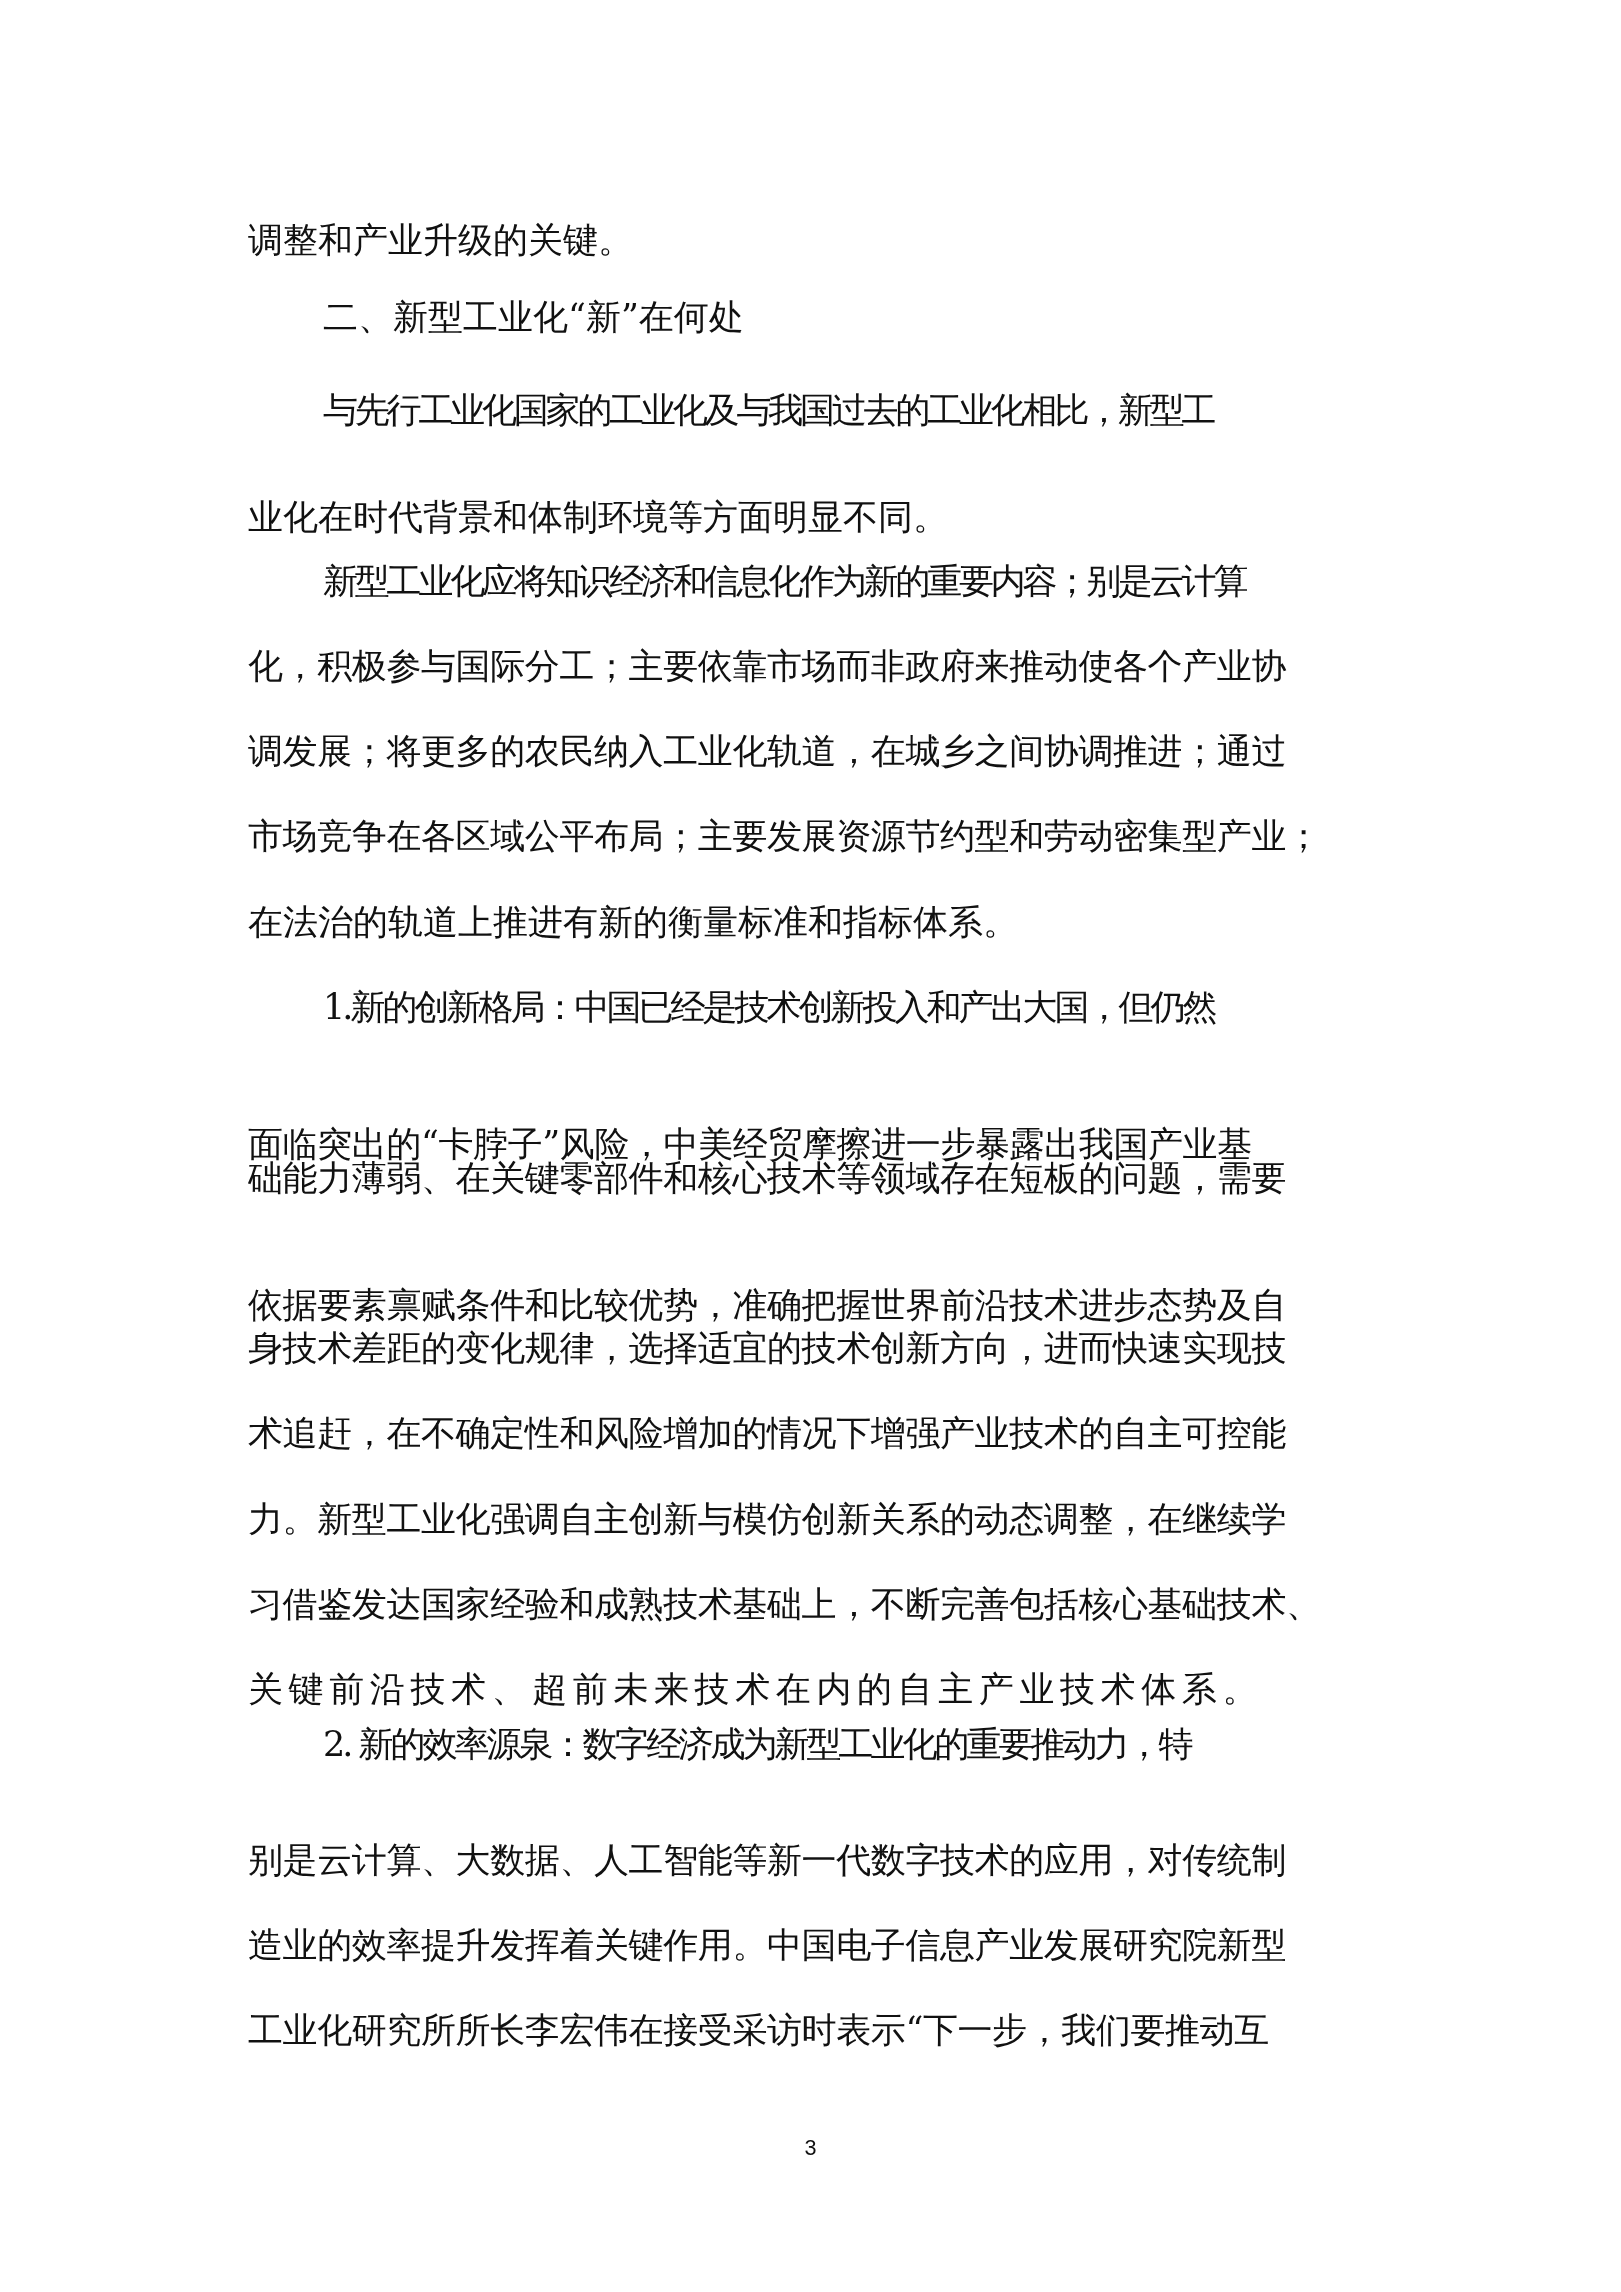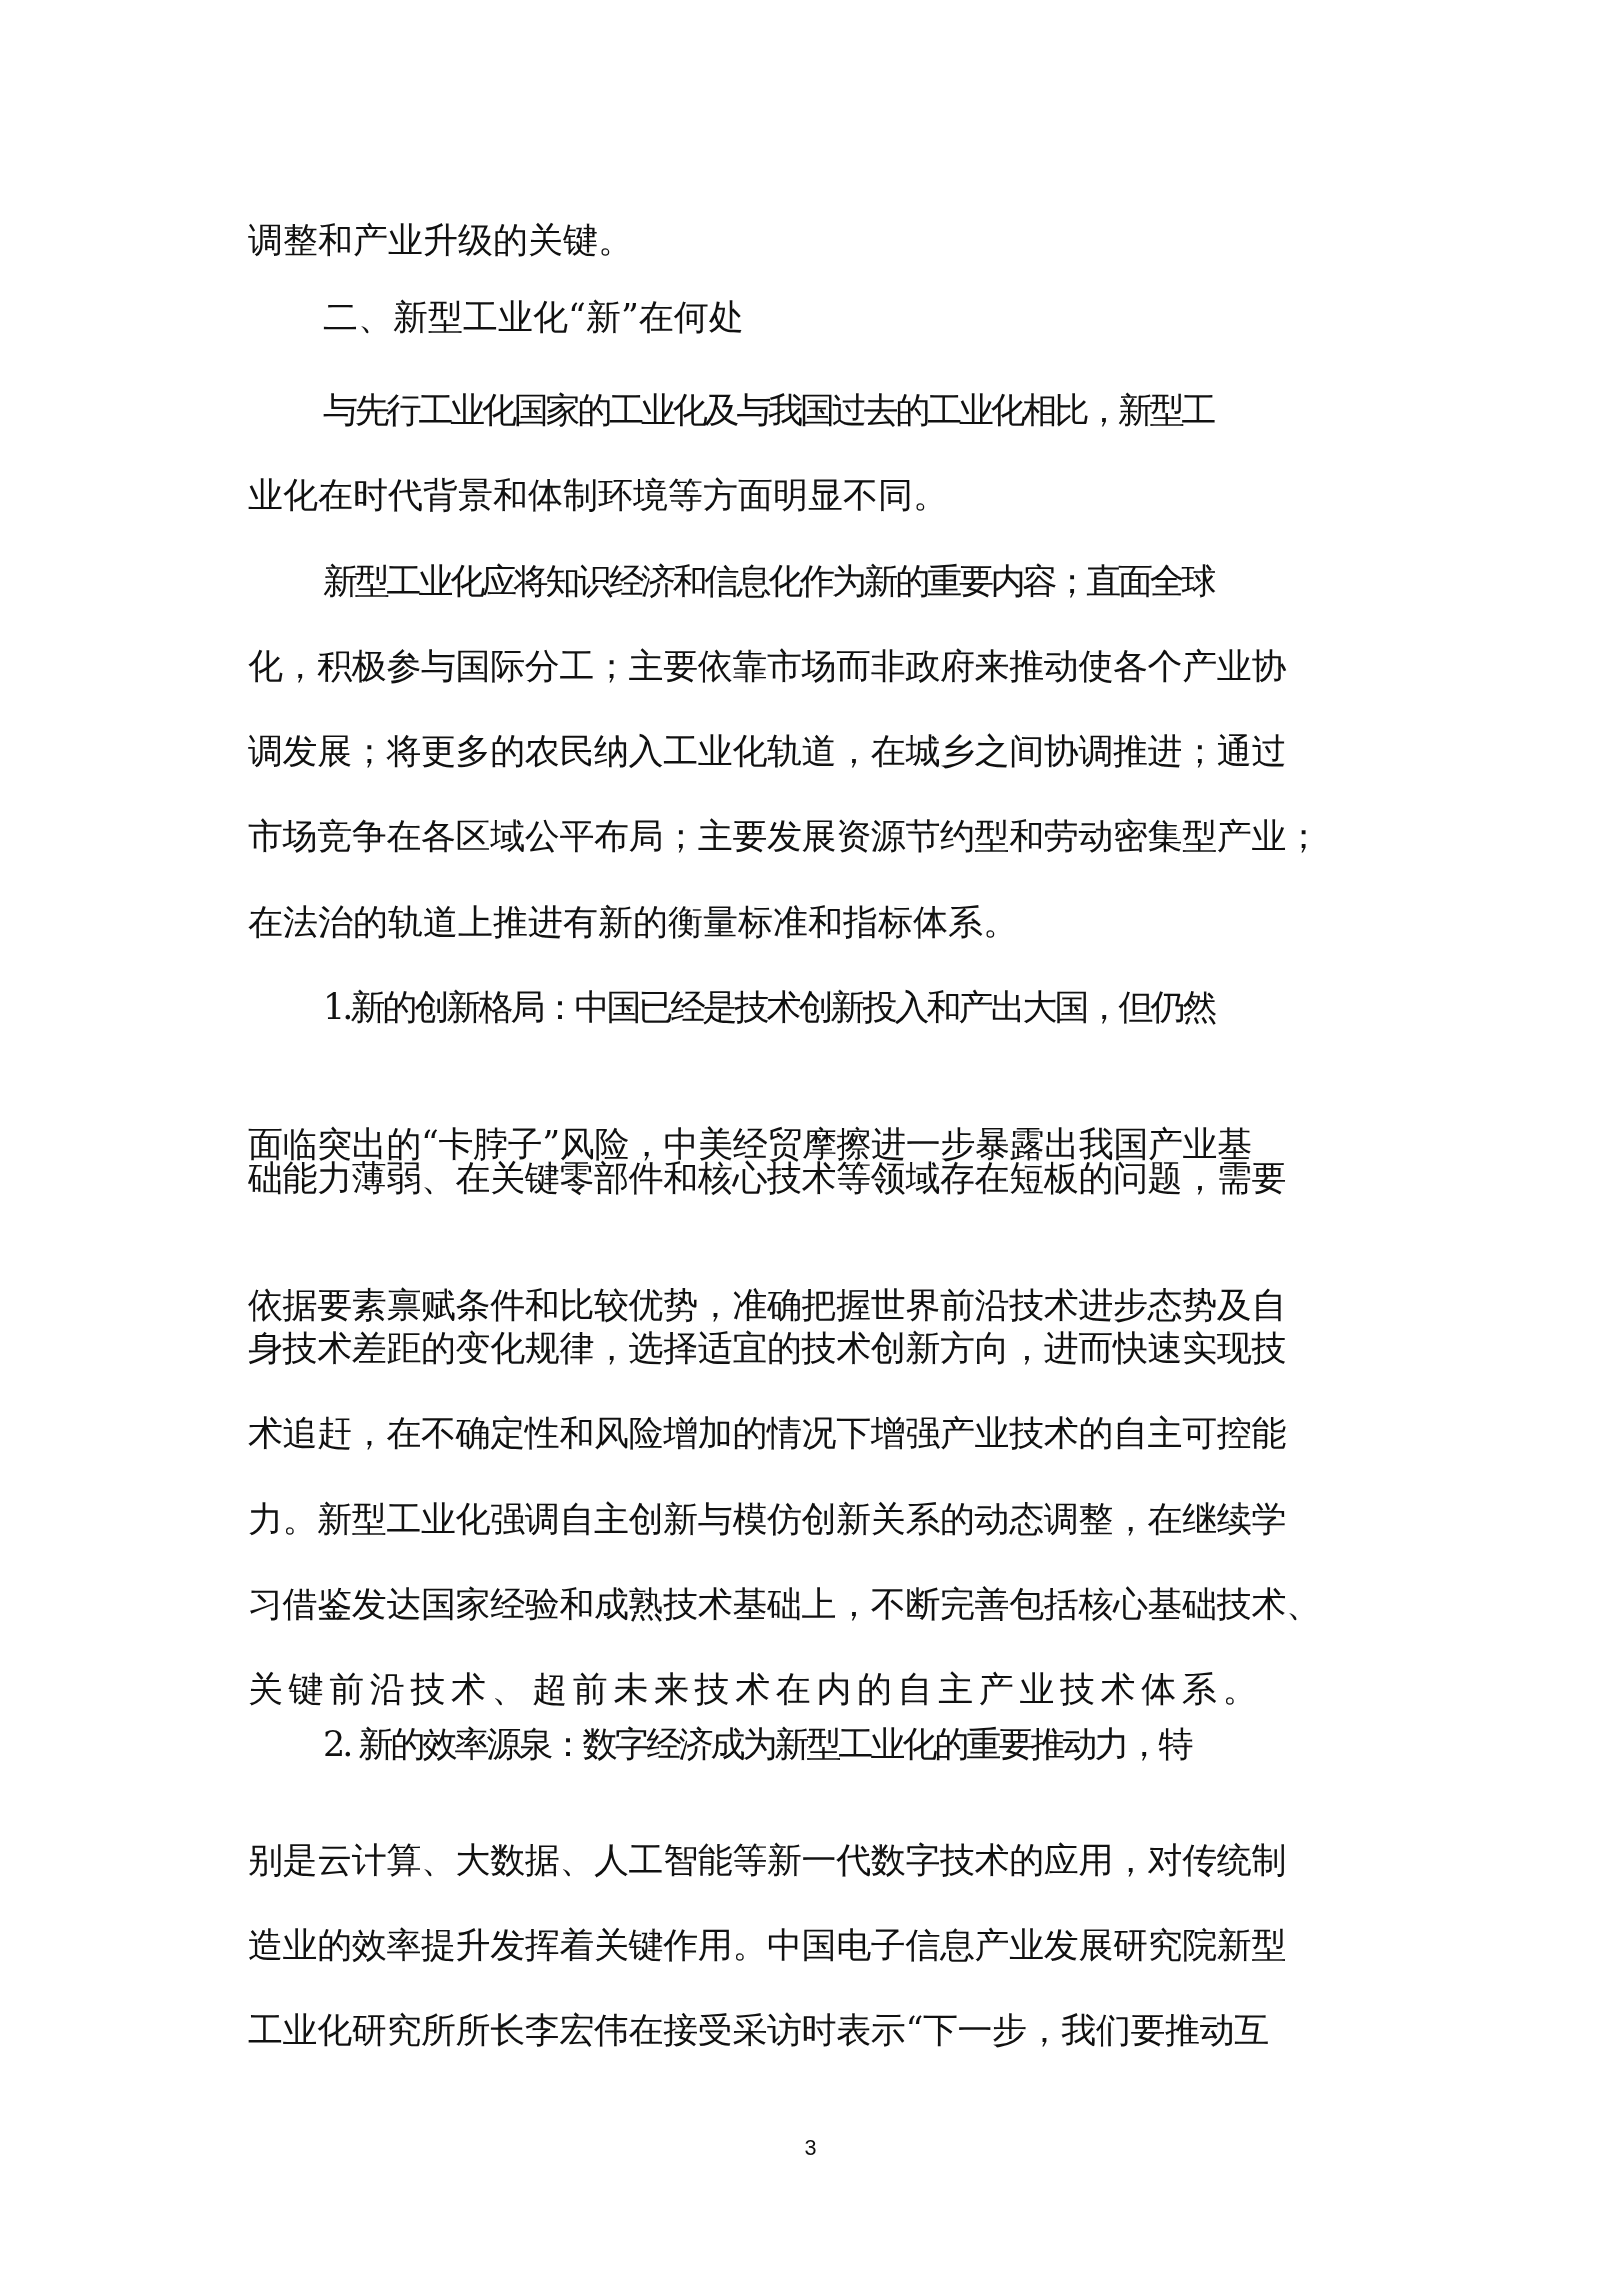--- a/index.html
+++ b/index.html
@@ -29,22 +29,22 @@
   }
 </style>
 </head>
 <body>
 
 <div class="page">
   <div id="lines">
       <div class="line" style="top: 219px; letter-spacing: 0px;">调整和产业升级的关键。</div>
       <div class="line indent" style="top: 296px; letter-spacing: 0px;">二、新型工业化“新”在何处</div>
       <div class="line indent" style="top: 389px; letter-spacing: -3.2px;">与先行工业化国家的工业化及与我国过去的工业化相比，新型工</div>
-      <div class="line" style="top: 474px; letter-spacing: 0px;">业化在时代背景和体制环境等方面明显不同。</div>
-      <div class="line indent" style="top: 560px; letter-spacing: -3.2px;">新型工业化应将知识经济和信息化作为新的重要内容；直面全球</div>
+      <div class="line" style="top: 496px; letter-spacing: 0px;">业化在时代背景和体制环境等方面明显不同。</div>
+      <div class="line indent" style="top: 560px; letter-spacing: -3.2px;">新型工业化应将知识经济和信息化作为新的重要内容；别是云计算</div>
       <div class="line" style="top: 645px; letter-spacing: -0.4px;">化，积极参与国际分工；主要依靠市场而非政府来推动使各个产业协</div>
       <div class="line" style="top: 730px; letter-spacing: -0.4px;">调发展；将更多的农民纳入工业化轨道，在城乡之间协调推进；通过</div>
       <div class="line" style="top: 815px; letter-spacing: -0.4px;">市场竞争在各区域公平布局；主要发展资源节约型和劳动密集型产业；</div>
       <div class="line" style="top: 901px; letter-spacing: 0px;">在法治的轨道上推进有新的衡量标准和指标体系。</div>
       <div class="line indent" style="top: 986px; letter-spacing: -3px;">1.新的创新格局：中国已经是技术创新投入和产出大国，但仍然</div>
       <div class="line" style="top: 1123px; letter-spacing: -0.4px;">面临突出的“卡脖子”风险，中美经贸摩擦进一步暴露出我国产业基</div>
       <div class="line" style="top: 1157px; letter-spacing: -0.4px;">础能力薄弱、在关键零部件和核心技术等领域存在短板的问题，需要</div>
       <div class="line" style="top: 1284px; letter-spacing: -0.4px;">依据要素禀赋条件和比较优势，准确把握世界前沿技术进步态势及自</div>
       <div class="line" style="top: 1327px; letter-spacing: -0.4px;">身技术差距的变化规律，选择适宜的技术创新方向，进而快速实现技</div>
       <div class="line" style="top: 1412px; letter-spacing: -0.4px;">术追赶，在不确定性和风险增加的情况下增强产业技术的自主可控能</div>

